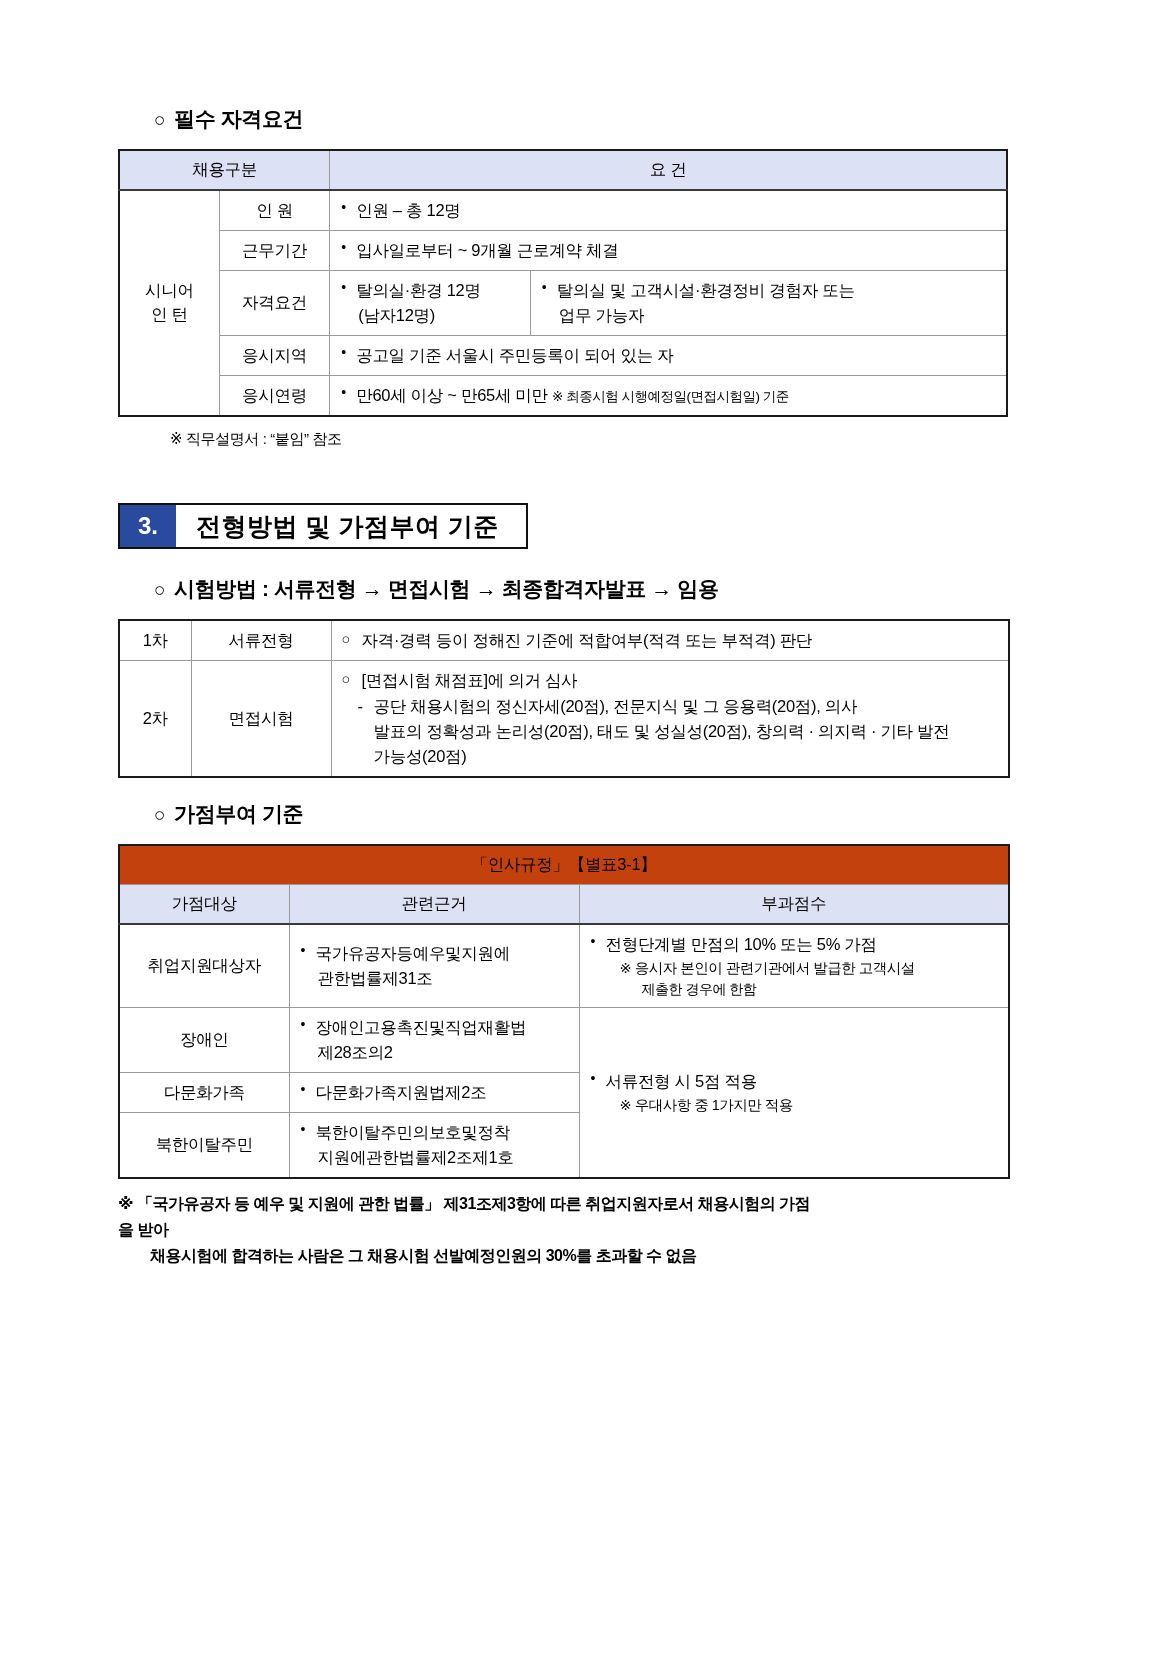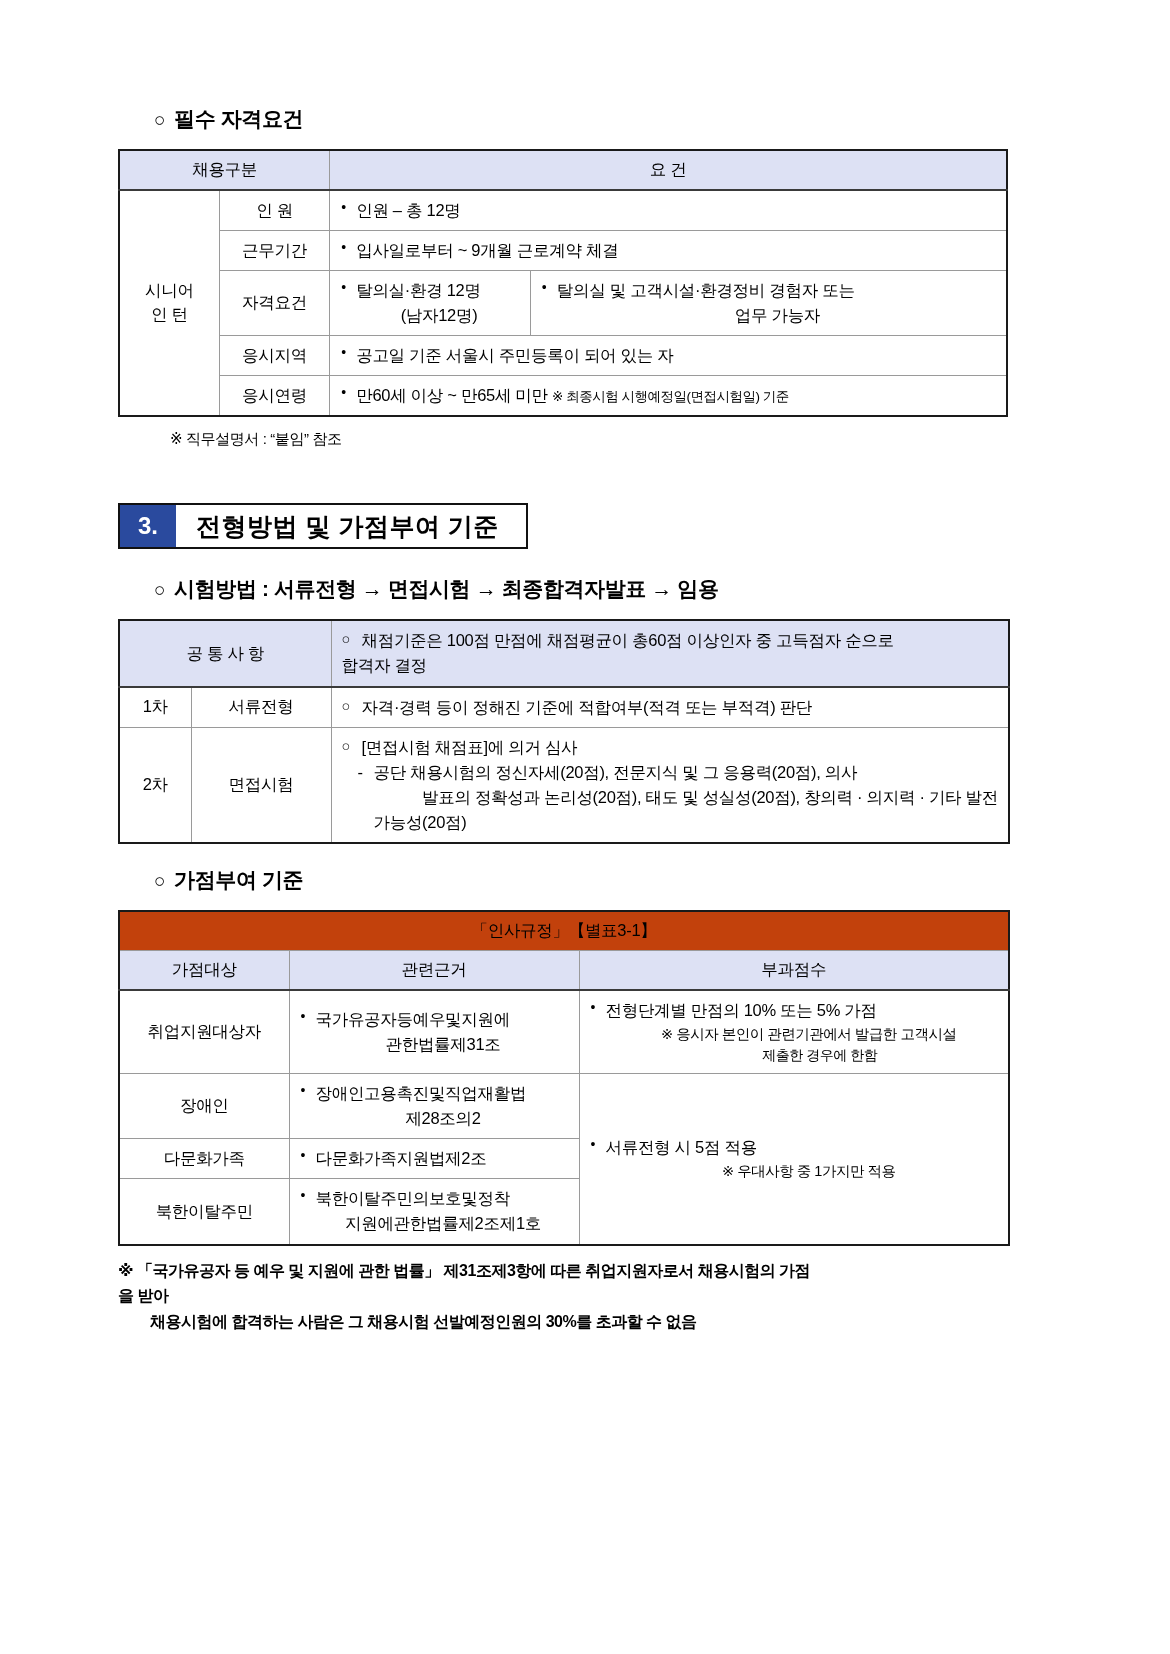--- a/index.html
+++ b/index.html
@@ -76,21 +76,21 @@
     margin: 0;
     line-height: 1.52;
   }
   .bl li::before {
     content: "\2022";
     position: absolute;
     left: 1px;
     top: -1px;
     font-size: 14px;
   }
-  .sub-ind { display: block; padding-left: 2px; text-align: center; }
+  .sub-ind { display: block; padding-left: 2px; }
   .small-note {
     font-size: 13.5px;
     letter-spacing: -0.5px;
   }
 
   
   .ol { margin: 0; padding: 0; list-style: none; }
   .ol li {
     position: relative;
     padding-left: 20px;
@@ -272,51 +272,40 @@
     <span class="circ">○</span><span>시험방법 :  서류전형 → 면접시험 → 최종합격자발표 → 임용</span>
   </div>
 
   <table class="doc">
     <colgroup>
       <col style="width:72px">
         <col style="width:140px">
         <col style="width:678px">
     </colgroup>
     <tbody>
-      <tr>
-        <td class="hdr thick-b" colspan="2">공 통 사 항</td>
-        <td class="thick-b" style="background:#dde1f4;">
-          <ul class="ol">
-              <li>
-            <span>채점기준은 100점 만점에 채점평균이 총60점 이상인자 중 고득점자  순으로</span>
-            <span style="display:block;margin-left:-20px;">합격자 결정</span>
-          </li>
-            </ul>
-        </td>
-      </tr>
 
       <tr>
         <td class="ctr">1차</td>
         <td class="ctr nowrap" style="border-left:1px dashed #9a9a9a;">서류전형</td>
         <td>
           <ul class="ol">
               <li>자격·경력 등이 정해진 기준에 적합여부(적격 또는 부적격) 판단</li>
             </ul>
         </td>
       </tr>
 
       <tr>
         <td class="ctr">2차</td>
         <td class="ctr nowrap" style="border-left:1px dashed #9a9a9a;">면접시험</td>
         <td>
           <ul class="ol">
               <li>
             <span>[면접시험 채점표]에 의거 심사</span>
             <span class="dash" style="margin-left:-20px;">공단 채용시험의 정신자세(20점), 전문지식 및 그 응용력(20점), 의사</span>
-            <span class="hang" style="margin-left:-20px;text-align:right;">발표의 정확성과 논리성(20점), 태도 및 성실성(20점), 창의력 · 의지력 · 기타 발전</span>
+            <span class="hang" style="margin-left:-20px;">발표의 정확성과 논리성(20점), 태도 및 성실성(20점), 창의력 · 의지력 · 기타 발전</span>
             <span class="hang" style="margin-left:-20px;">가능성(20점)</span>
           </li>
             </ul>
         </td>
       </tr>
     </tbody>
   </table>
 
   <div class="bullet-head" style="margin-top:22px;">
     <span class="circ">○</span><span>가점부여 기준</span>

